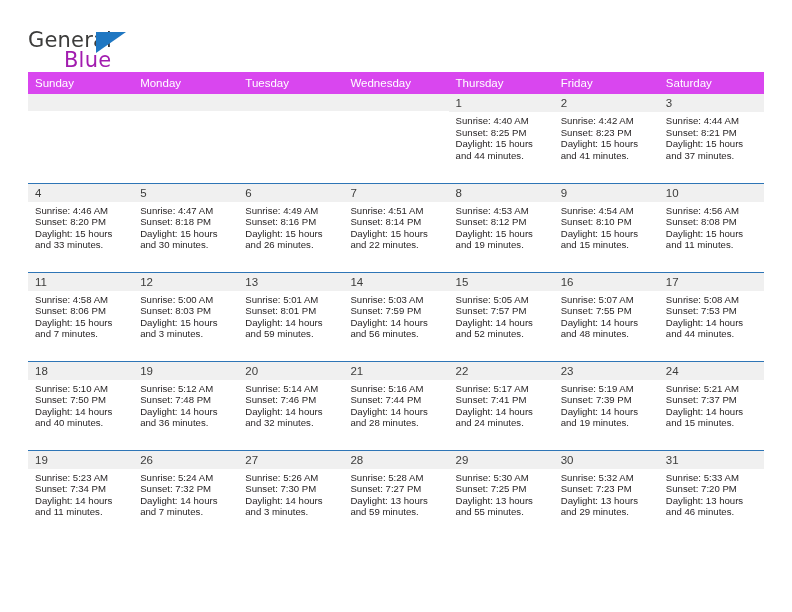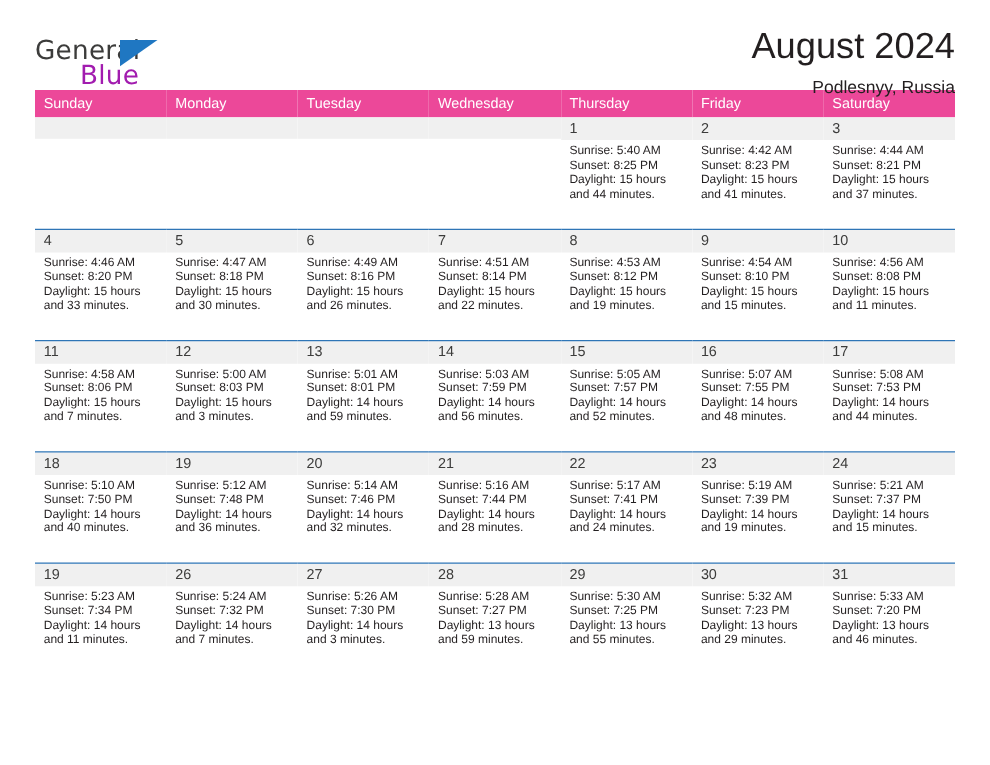--- a/index.html
+++ b/index.html
@@ -83,21 +83,21 @@
     letter-spacing: 0px;
   }
 
   
   .calendar {
     width: 736px;
     border-collapse: collapse;
     table-layout: fixed;
   }
   .calendar th {
-    background: #ec4899;
+    background: #d946ef;
     color: #ffffff;
     font-size: 11.5px;
     font-weight: normal;
     text-align: left;
     padding: 5px 0 5px 7px;
     height: 19px;
     box-sizing: border-box;
     border: none;
   }
   .calendar td {
@@ -140,24 +140,20 @@
 <div class="page">
 
   <div class="header">
 
     <div class="logo">
       <span class="logo-general">General</span>
       <span class="logo-triangle"></span>
       <span class="logo-blue">Blue</span>
     </div>
 
-    <div class="title-block">
-      <div class="cal-title">August 2024</div>
-      <div class="cal-subtitle">Podlesnyy, Russia</div>
-    </div>
 
   </div>
 
   <table class="calendar">
     <thead>
       <tr>
         <th>Sunday</th>
         <th>Monday</th>
         <th>Tuesday</th>
         <th>Wednesday</th>
@@ -176,21 +172,21 @@
           </td>
           <td class="cell-empty">
             <div class="daynum empty"></div>
           </td>
           <td class="cell-empty">
             <div class="daynum empty"></div>
           </td>
           <td>
             <div class="daynum">1</div>
             <div class="details">
-              <div>Sunrise: 5:40 AM</div>
+              <div>Sunrise: 4:40 AM</div>
               <div>Sunset: 8:25 PM</div>
               <div>Daylight: 15 hours</div>
               <div>and 44 minutes.</div>
             </div>
           </td>
           <td>
             <div class="daynum">2</div>
             <div class="details">
               <div>Sunrise: 4:42 AM</div>
               <div>Sunset: 8:23 PM</div>

